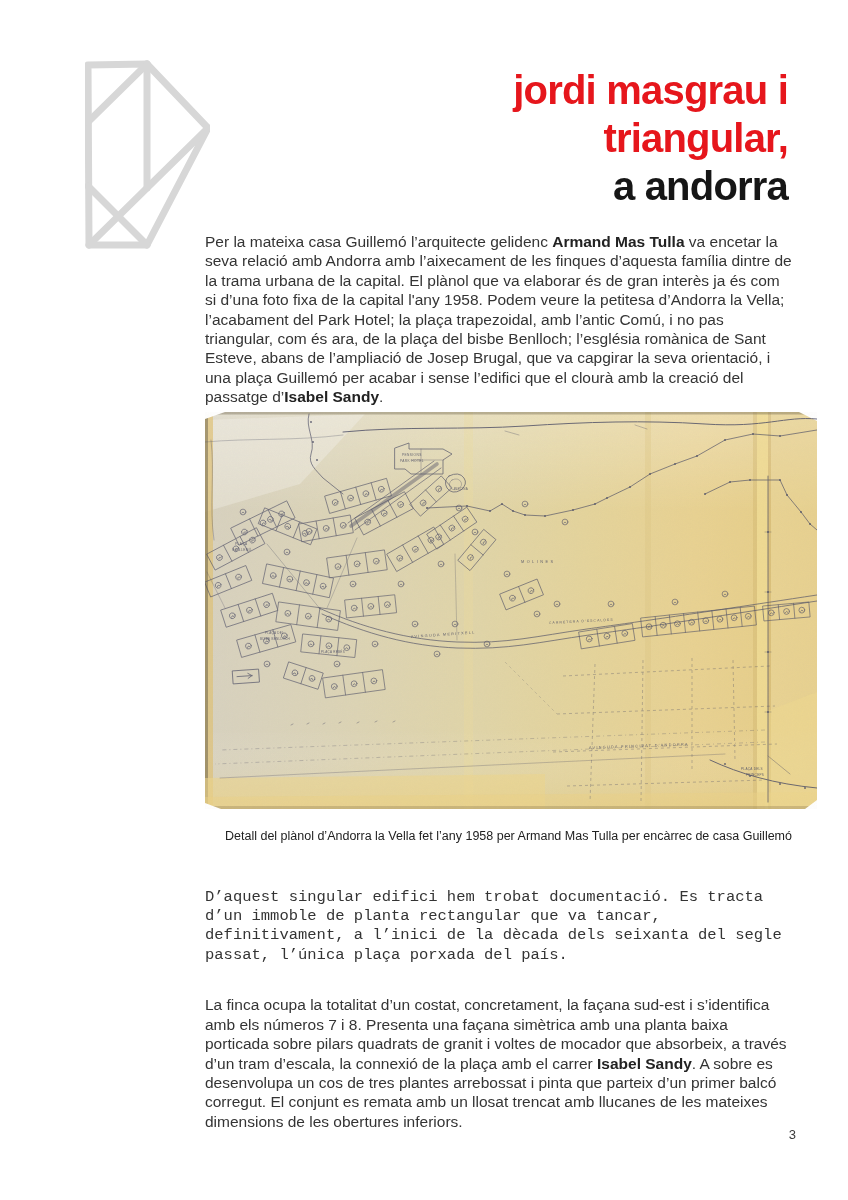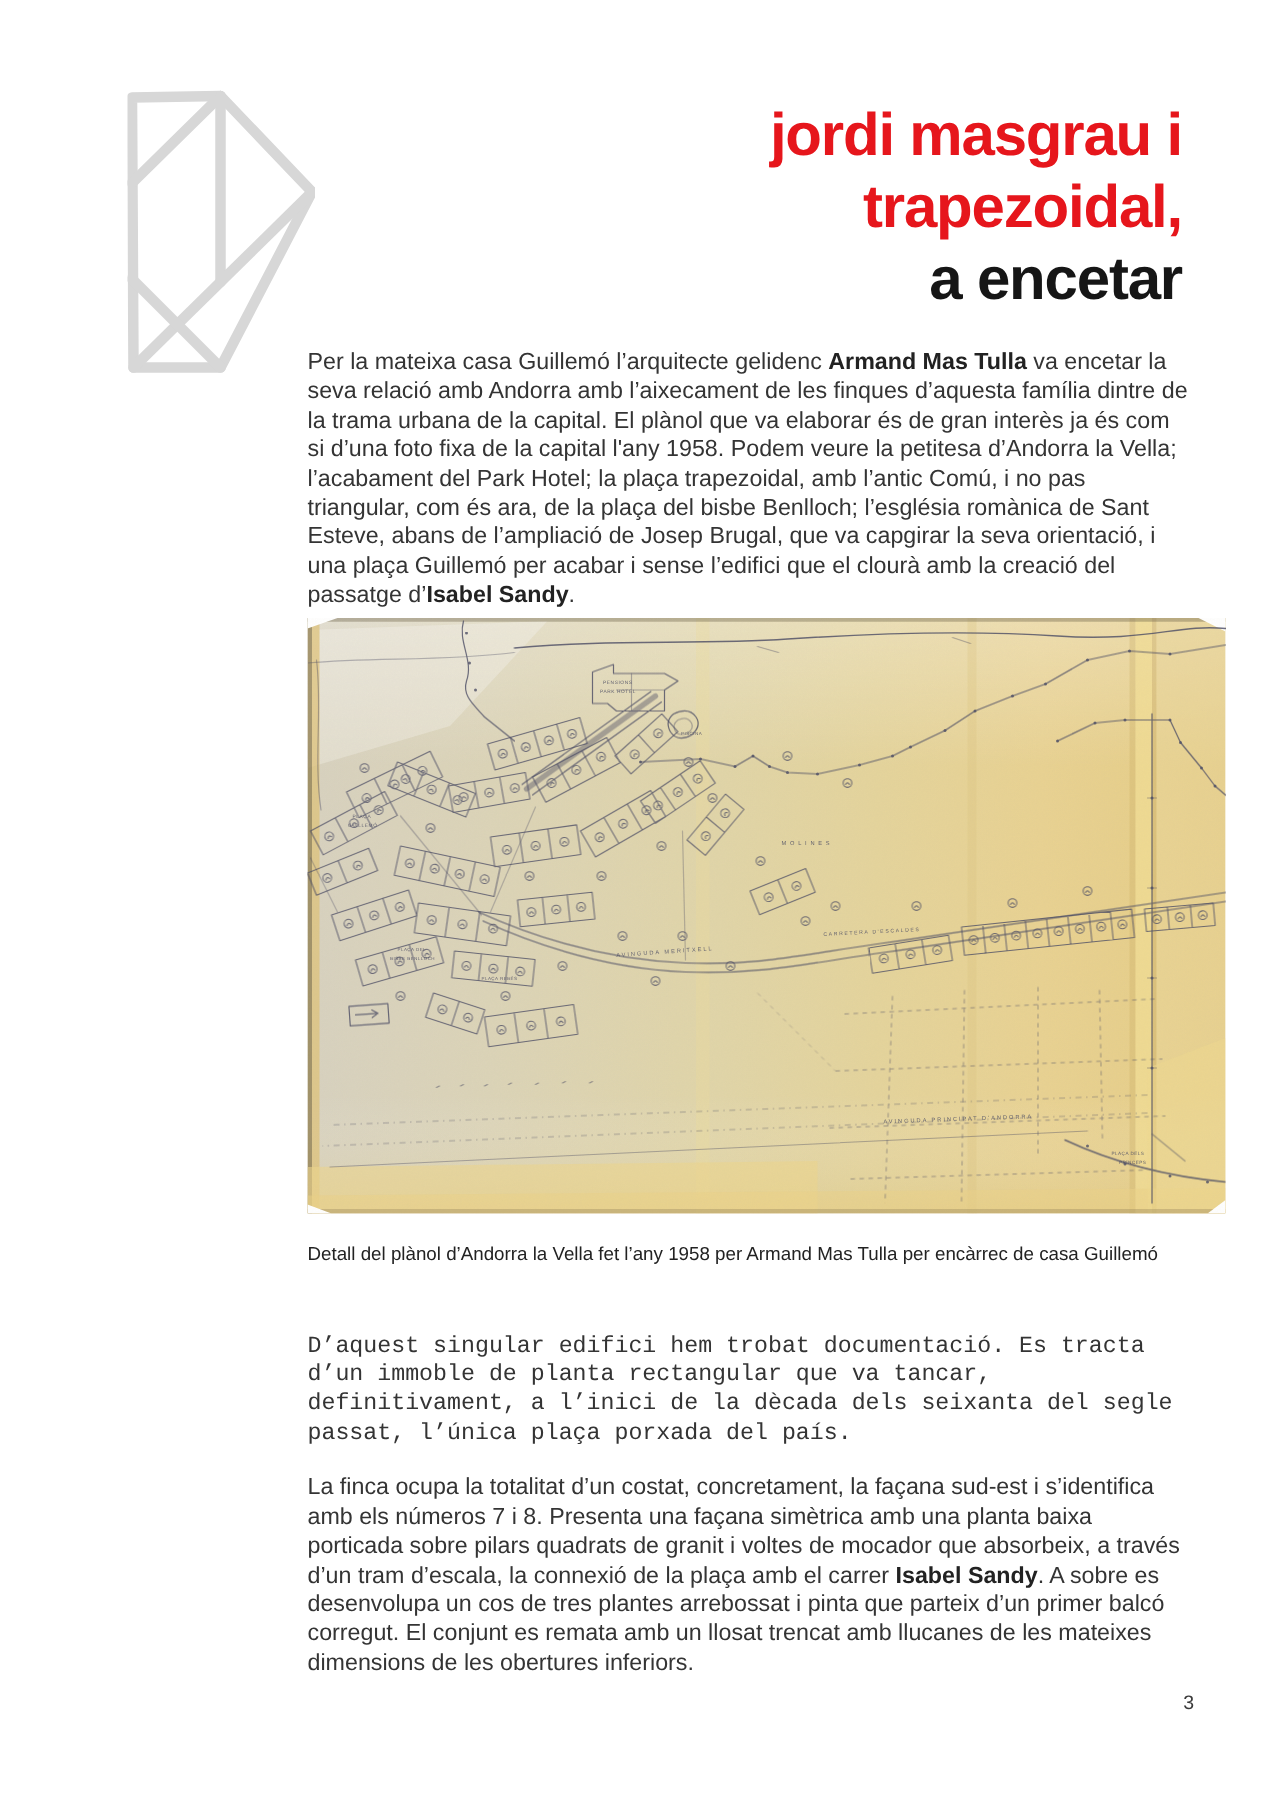--- a/index.html
+++ b/index.html
@@ -7,24 +7,24 @@
         font-family:"Liberation Sans",sans-serif;color:#333;}
   .logo{position:absolute;left:85px;top:58px;width:125px;height:196px;}
   .title{position:absolute;top:66px;right:60px;margin:0;text-align:right;
          font-size:40px;line-height:48px;font-weight:700;letter-spacing:-0.8px;}
   .title .t-red{display:block;color:var(--accent,#e6161c);}
   .title .t-black{display:block;color:#161616;}
   .body-col{position:absolute;left:205px;top:232px;width:614px;}
   .para{margin:0;width:590px;font-size:15.5px;line-height:19.4px;color:#343434;}
   .para b{font-weight:700;color:#222;}
   .para-2{margin-top:44px;font-family:Liberation Mono, monospace;}
-  .para-3{margin-top:17px;}
+  .para-3{margin-top:30px;}
   figure{margin:5px 0 0 0;padding:0;width:612px;}
   .photo{width:612px;height:397px;line-height:0;}
-  figcaption{margin-top:19px;font-size:12.5px;line-height:16px;color:#222;}
+  figcaption{margin-top:19px;font-size:12.5px;line-height:16px;color:#222;margin-left:20px;}
   .page-number{position:absolute;top:1127px;right:52px;font-size:13px;color:#3a3a3a;}
   .ml{font-family:"Liberation Sans",sans-serif;fill:#4c4d64;opacity:.85;}
   .fs38{font-size:3.8px;letter-spacing:1.3px;}
   .fs34{font-size:3.4px;letter-spacing:1.1px;}
   .fs32{font-size:3.2px;letter-spacing:.4px;}
   .fs31{font-size:3.1px;letter-spacing:.3px;}
   .fs30{font-size:3px;letter-spacing:.3px;}
   .sp25{letter-spacing:2.5px;}
 </style>
 </head>
@@ -39,22 +39,22 @@
         <path d="M62 6 L3 64"></path>
         <path d="M62 6 L62 130"></path>
         <path d="M123 70 L4 187"></path>
         <path d="M3 128 L62 187"></path>
       </g>
     </svg>
   </div>
 
   <h1 class="title">
     <span class="t-red">jordi masgrau i</span>
-    <span class="t-red">trapezoidal,</span>
-    <span class="t-black">a encetar</span>
+    <span class="t-red">triangular,</span>
+    <span class="t-black">a andorra</span>
   </h1>
 
   <div class="body-col">
 
     <p class="para"><span>Per la mateixa casa Guillemó l’arquitecte gelidenc </span><b>Armand Mas Tulla</b><span> va encetar la seva relació amb Andorra amb l’aixecament de les finques d’aquesta família dintre de la trama urbana de la capital. El plànol que va elaborar és de gran interès ja és com si d’una foto fixa de la capital l'any 1958. Podem veure la petitesa d’Andorra la Vella; l’acabament del Park Hotel; la plaça trapezoidal, amb l’antic Comú, i no pas triangular, com és ara, de la plaça del bisbe Benlloch; l’església romànica de Sant Esteve, abans de l’ampliació de Josep Brugal, que va capgirar la seva orientació, i una plaça Guillemó per acabar i sense l’edifici que el clourà amb la creació del passatge d’</span><b>Isabel Sandy</b><span>.</span></p>
 
     <figure>
       <div class="photo">
         <svg width="612" height="397" viewBox="0 0 612 397">
           <defs>

